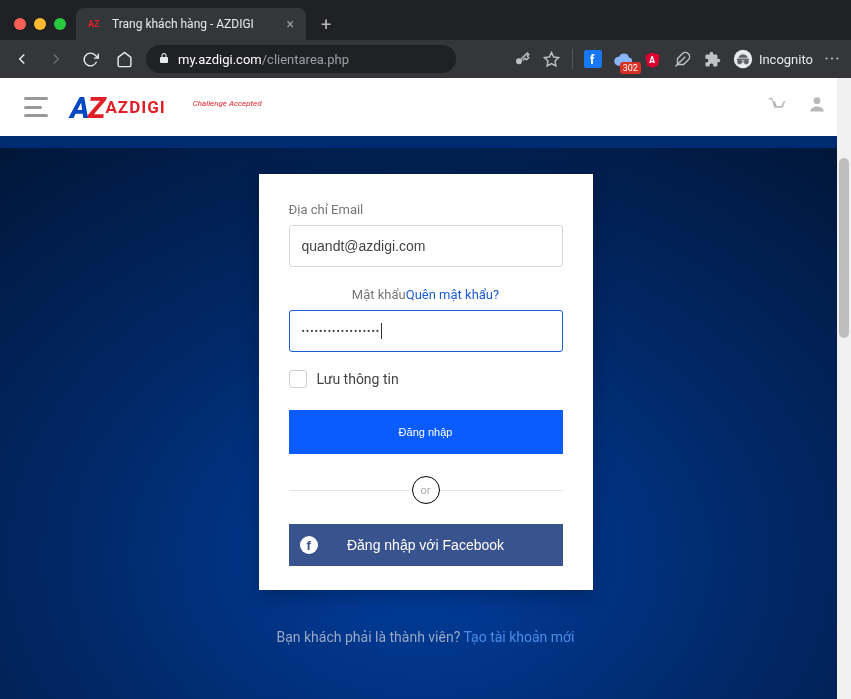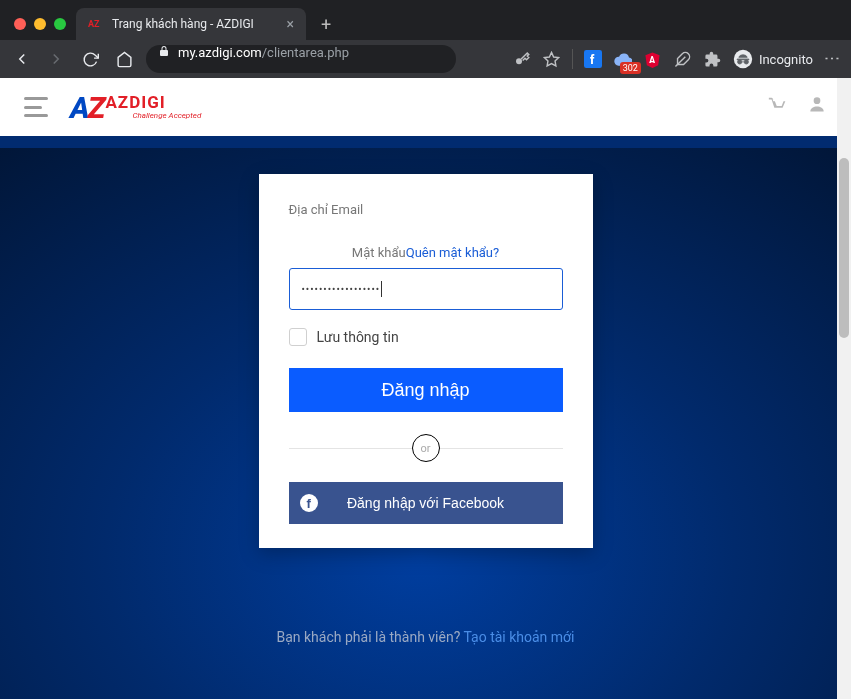--- a/index.html
+++ b/index.html
@@ -11,21 +11,21 @@
   .traffic-lights{ display:flex; align-items:center; gap:8px; padding:0 10px 10px 6px;}
   .tl{ width:12px; height:12px; border-radius:50%; }
   .tl.red{background:#ff5f57;} .tl.yellow{background:#febc2e;} .tl.green{background:#28c840;}
   .tab { background:#35363a; height:32px; border-radius:8px 8px 0 0; display:flex; align-items:center; padding:0 12px; min-width:230px; color:#e8eaed; font-size:12px; gap:8px;}
   .tab .favicon{width:16px;height:16px;display:flex;align-items:center;justify-content:center;}
   .tab .favicon svg text{font-size:9px;font-weight:700;}
   .tab .close{margin-left:auto;color:#9aa0a6;font-size:14px;}
   .newtab{ width:28px;height:28px;display:flex;align-items:center;justify-content:center;color:#bbb; margin-left:6px; margin-bottom:2px; font-size:18px;}
   .toolbar{ height:38px; background:#35363a; display:flex; align-items:center; padding:0 10px; gap:10px;}
   .toolbtn{ width:24px;height:24px;display:flex;align-items:center;justify-content:center;color:#bfc1c4;}
-  .urlbar{ flex:0 0 auto; height:28px; background:#202124; border-radius:14px; display:flex; align-items:flex-start; padding:0 12px; gap:8px; color:#bfc1c4; font-size:13px; width:310px;}
+  .urlbar{ flex:0 0 auto; height:28px; background:#202124; border-radius:14px; display:flex; align-items:center; padding:0 12px; gap:8px; color:#bfc1c4; font-size:13px; width:310px;}
   .urlbar .lock{color:#bfc1c4;}
   .urlbar .domain{color:#ffffff;}
   .toolbar-right{margin-left:auto; display:flex; align-items:center; gap:10px;}
   .ext{width:20px;height:20px;display:flex;align-items:center;justify-content:center; position:relative;}
   .badge{position:absolute; bottom:-5px; right:-8px; background:#d93025; color:#fff; font-size:9px; padding:1px 3px; border-radius:3px; line-height:10px;margin-top:26px;}
   .incognito{display:flex; align-items:center; gap:6px; color:#e8eaed; font-size:13px;}
   .dots{color:#bfc1c4; font-size:16px; letter-spacing:2px; transform:rotate(90deg); width:18px; text-align:center;}
 
   
   .viewport{ flex:1; position:relative; background:#fff; overflow:hidden;}
@@ -33,41 +33,41 @@
   .scrollthumb{ position:absolute; right:2px; top:80px; width:10px; height:180px; background:#bdbdbd; border-radius:6px;}
 
   .sitebar{ height:58px; background:#ffffff; display:flex; align-items:center; padding:0 24px; gap:22px;}
   .menu-btn{ width:24px; height:20px; display:flex; flex-direction:column; justify-content:space-between;}
   .menu-btn span{height:3px; background:#999; border-radius:2px;}
   .menu-btn span:nth-child(1){width:24px;} .menu-btn span:nth-child(2){width:18px;} .menu-btn span:nth-child(3){width:24px;}
   .brand{display:flex; align-items:center; gap:2px;}
   .brand .logo{font-size:30px; font-weight:800; font-style:italic; letter-spacing:-2px;}
   .brand .logo .a1{color:#0048c3;}
   .brand .logo .z{color:#e21f27;}
-  .brand-text{display:flex; flex-direction:column; line-height:1;}
+  .brand-text{display:flex; flex-direction:row; line-height:1;text-align:right;}
   .brand-text .big{color:#e21f27; font-weight:700; font-size:17px; letter-spacing:1px;}
   .brand-text .small{color:#e21f27; font-size:8px; font-style:italic; margin-top:1px;padding-left:27px;}
   .sitebar-right{margin-left:auto; display:flex; gap:18px; color:#b8b8b8;}
 
   .hero{ position:relative; height:100%; }
   .gradient{ position:absolute; inset:0; background: radial-gradient(900px 700px at 420px 420px, #003ea0 0%, #012a6c 35%, #011638 75%, #000814 100%);}
   .gradient::before{content:""; position:absolute; top:0; left:0; right:0; height:12px; background:#012b70;}
 
   
   .card{ position:absolute; left:50%; transform:translateX(-50%); top:38px; width:334px; background:#fff; padding:28px 30px 24px 30px; box-shadow:0 6px 18px rgba(0,0,0,0.25);}
   .field-label{ font-size:13px; color:#777; margin-bottom:8px;}
   .label-row{display:flex; justify-content:center; align-items:baseline; margin-bottom:8px;}
   .label-row a{font-size:13px; color:#1a5dd6; text-decoration:none;}
   .input{ width:100%; height:42px; border:1px solid #d7d7d7; border-radius:3px; padding:0 12px; font-size:14px; color:#444; outline:none;}
   .input.active{ border:1px solid #1a5dd6;}
   .gap{height:20px;}
   .check-row{display:flex; align-items:center; gap:10px; margin:18px 0 22px 0;}
   .chk{width:18px; height:18px; border:1px solid #d0d0d0; border-radius:3px; background:#fff;}
   .chk-label{font-size:14px; color:#444;}
-  .btn-primary{ width:100%; height:44px; background:#0a5cff; color:#fff; border:none; font-size:18px; font-weight:500; cursor:pointer;}
+  .btn-primary{ width:100%; height:44px; background:#0a5cff; color:#fff; border:none; font-size:11px; font-weight:500; cursor:pointer;}
   .divider{ position:relative; text-align:center; margin:22px 0 20px 0; }
   .divider::before{content:""; position:absolute; left:0; right:0; top:50%; border-top:1px solid #e4e4e4;}
   .divider span{ position:relative; background:#fff; display:inline-flex; align-items:center; justify-content:center; width:28px; height:28px; border:1px solid #000000; border-radius:50%; font-size:11px; color:#aaa;}
   .btn-fb{ width:100%; height:42px; background:#39538f; color:#fff; border:none; font-size:14px; font-weight:500; cursor:pointer; display:flex; align-items:center; justify-content:center; gap:0;}
   .btn-fb .fb-ico{width:40px; display:flex; align-items:center; justify-content:center; font-weight:800; font-size:16px;}
   .btn-fb .fb-ico svg circle{fill:#fff;} .btn-fb .fb-ico svg text{fill:#39538f; font-weight:800; font-size:13px;}
   .btn-fb .fb-lbl{flex:1; text-align:center; padding-right:40px;}
 
   .signup-line{ position:absolute; left:50%; transform:translateX(-50%); top:493px; font-size:14px; color:#9aa9c3; text-align:center; width:100%;}
   .signup-line a{color:#4a8de6; text-decoration:none;}
@@ -213,20 +213,21 @@
             </svg>
         </span>
       </div>
     </div>
 
     <div class="hero">
       <div class="gradient"></div>
 
       <div class="card">
         <div class="field-label">Địa chỉ Email</div>
+        <input class="input" type="text" value="quandt@azdigi.com" style="">
 
         <div class="gap"></div>
 
         <div class="label-row">
           <span class="field-label" style="margin:0">Mật khẩu</span>
           <a href="#">Quên mật khẩu?</a>
         </div>
         <div class="input active" style="display:flex;align-items:center;">
           <span class="pw-dots">••••••••••••••••••</span>
             <span class="caret"></span>

